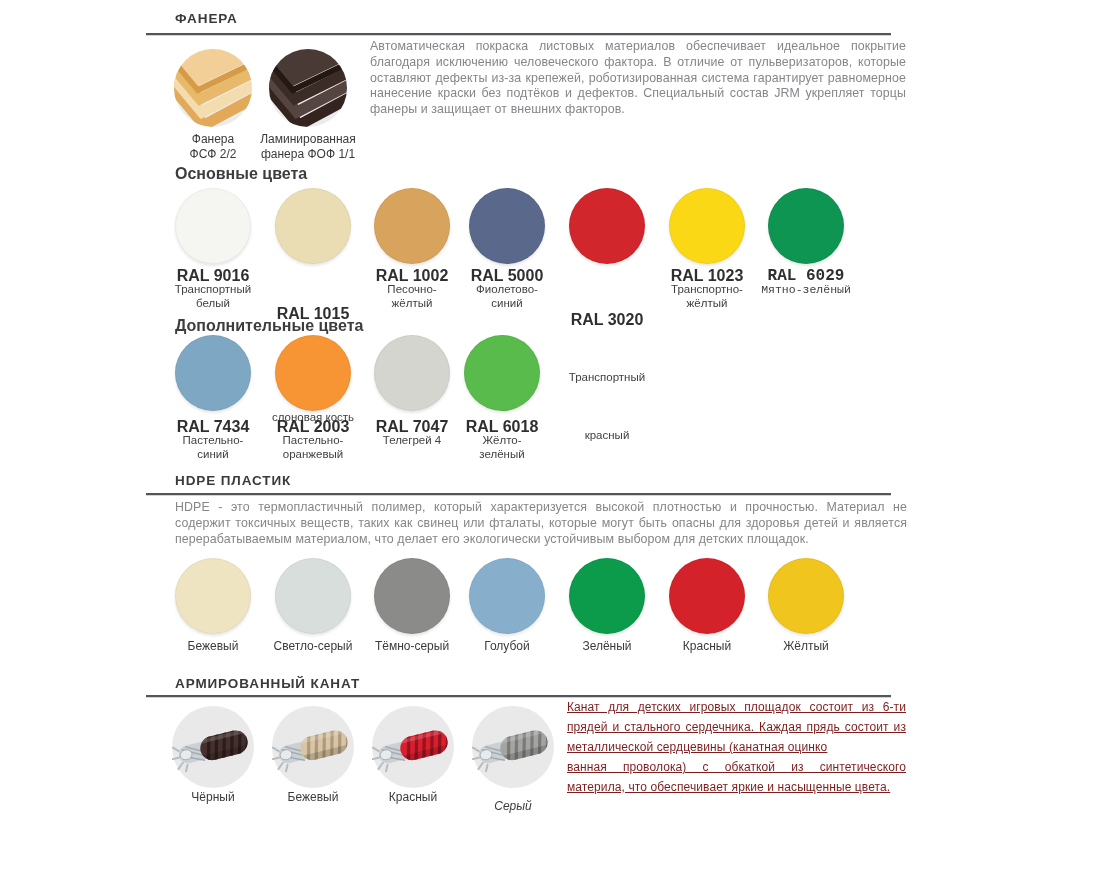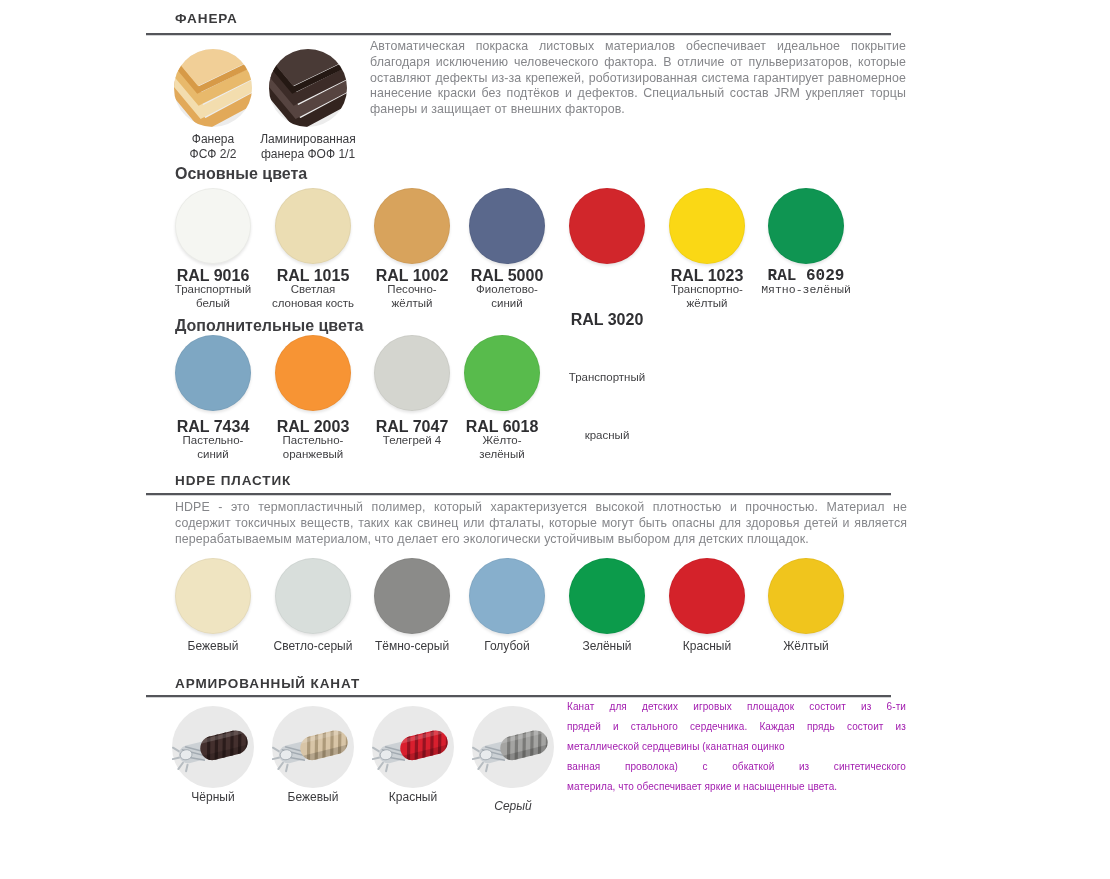--- a/index.html
+++ b/index.html
@@ -12,21 +12,21 @@
   .para{position:absolute;font-size:12.4px;line-height:15.8px;color:#85868a;
         text-align:justify;letter-spacing:.1px;}
   .cat-label{position:absolute;left:175px;font-size:16px;font-weight:bold;color:#3d3d40;}
   .cell{position:absolute;display:flex;flex-direction:column;align-items:center;width:120px;}
   .circ{border-radius:50%;width:76px;height:76px;
         box-shadow:inset 0 0 0 1px rgba(0,0,0,.045), 0 2px 3px rgba(0,0,0,.10);}
   .ral-code{margin-top:5px;font-size:16px;font-weight:bold;color:#2f2f32;line-height:14px;text-align:center;}
   .ral-name{font-size:11.5px;color:#3f3f42;line-height:13.8px;text-align:center;}
   .add .ral-code{margin-top:9px;}
   .plain-name{margin-top:5px;font-size:12px;color:#3b3b3e;text-align:center;line-height:14.5px;}
-  .rope-line{font-size:10px;line-height:20px;color:#a21caf;letter-spacing:.1px;}
+  .rope-line{font-size:12px;line-height:20px;color:#7f1d1d;letter-spacing:.1px;text-decoration:underline;}
   .rope-line.j{text-align:justify;text-align-last:justify;}
   .rope-text{position:absolute;left:567px;top:697px;width:339px;}
   .footnote{position:absolute;left:175px;top:846px;font-size:12px;color:#9b9c9f;}
   svg{display:block;}
 </style>
 </head>
 <body>
 
 <div id="page">
 
@@ -76,21 +76,21 @@
   <div class="para" style="left:370px;top:39px;width:536px;">Автоматическая покраска листовых материалов обеспечивает идеальное покрытие благодаря исключению человеческого фактора. В отличие от пульверизаторов, которые оставляют дефекты из-за крепежей, роботизированная система гарантирует равномерное нанесение краски без подтёков и дефектов. Специальный состав JRM укрепляет торцы фанеры и защищает от внешних факторов.</div>
 
   <div class="cat-label" style="top:165px;">Основные цвета</div>
 
   <div class="cell" style="left:153px;top:188px;">
     <div class="circ" style="background-color: rgb(245, 246, 242);"></div>
     <div class="ral-code">RAL 9016</div>
     <div class="ral-name">Транспортный</div>
     <div class="ral-name">белый</div>
   </div>
-  <div class="cell" style="left:253px;top:188px;">
+  <div class="cell" style="left:253px;top:188px;gap:38px;">
     <div class="circ" style="background-color: rgb(235, 221, 179);"></div>
     <div class="ral-code">RAL 1015</div>
     <div class="ral-name">Светлая</div>
     <div class="ral-name">слоновая кость</div>
   </div>
   <div class="cell" style="left:352px;top:188px;">
     <div class="circ" style="background-color: rgb(216, 163, 92);"></div>
     <div class="ral-code">RAL 1002</div>
     <div class="ral-name">Песочно-</div>
     <div class="ral-name">жёлтый</div>

